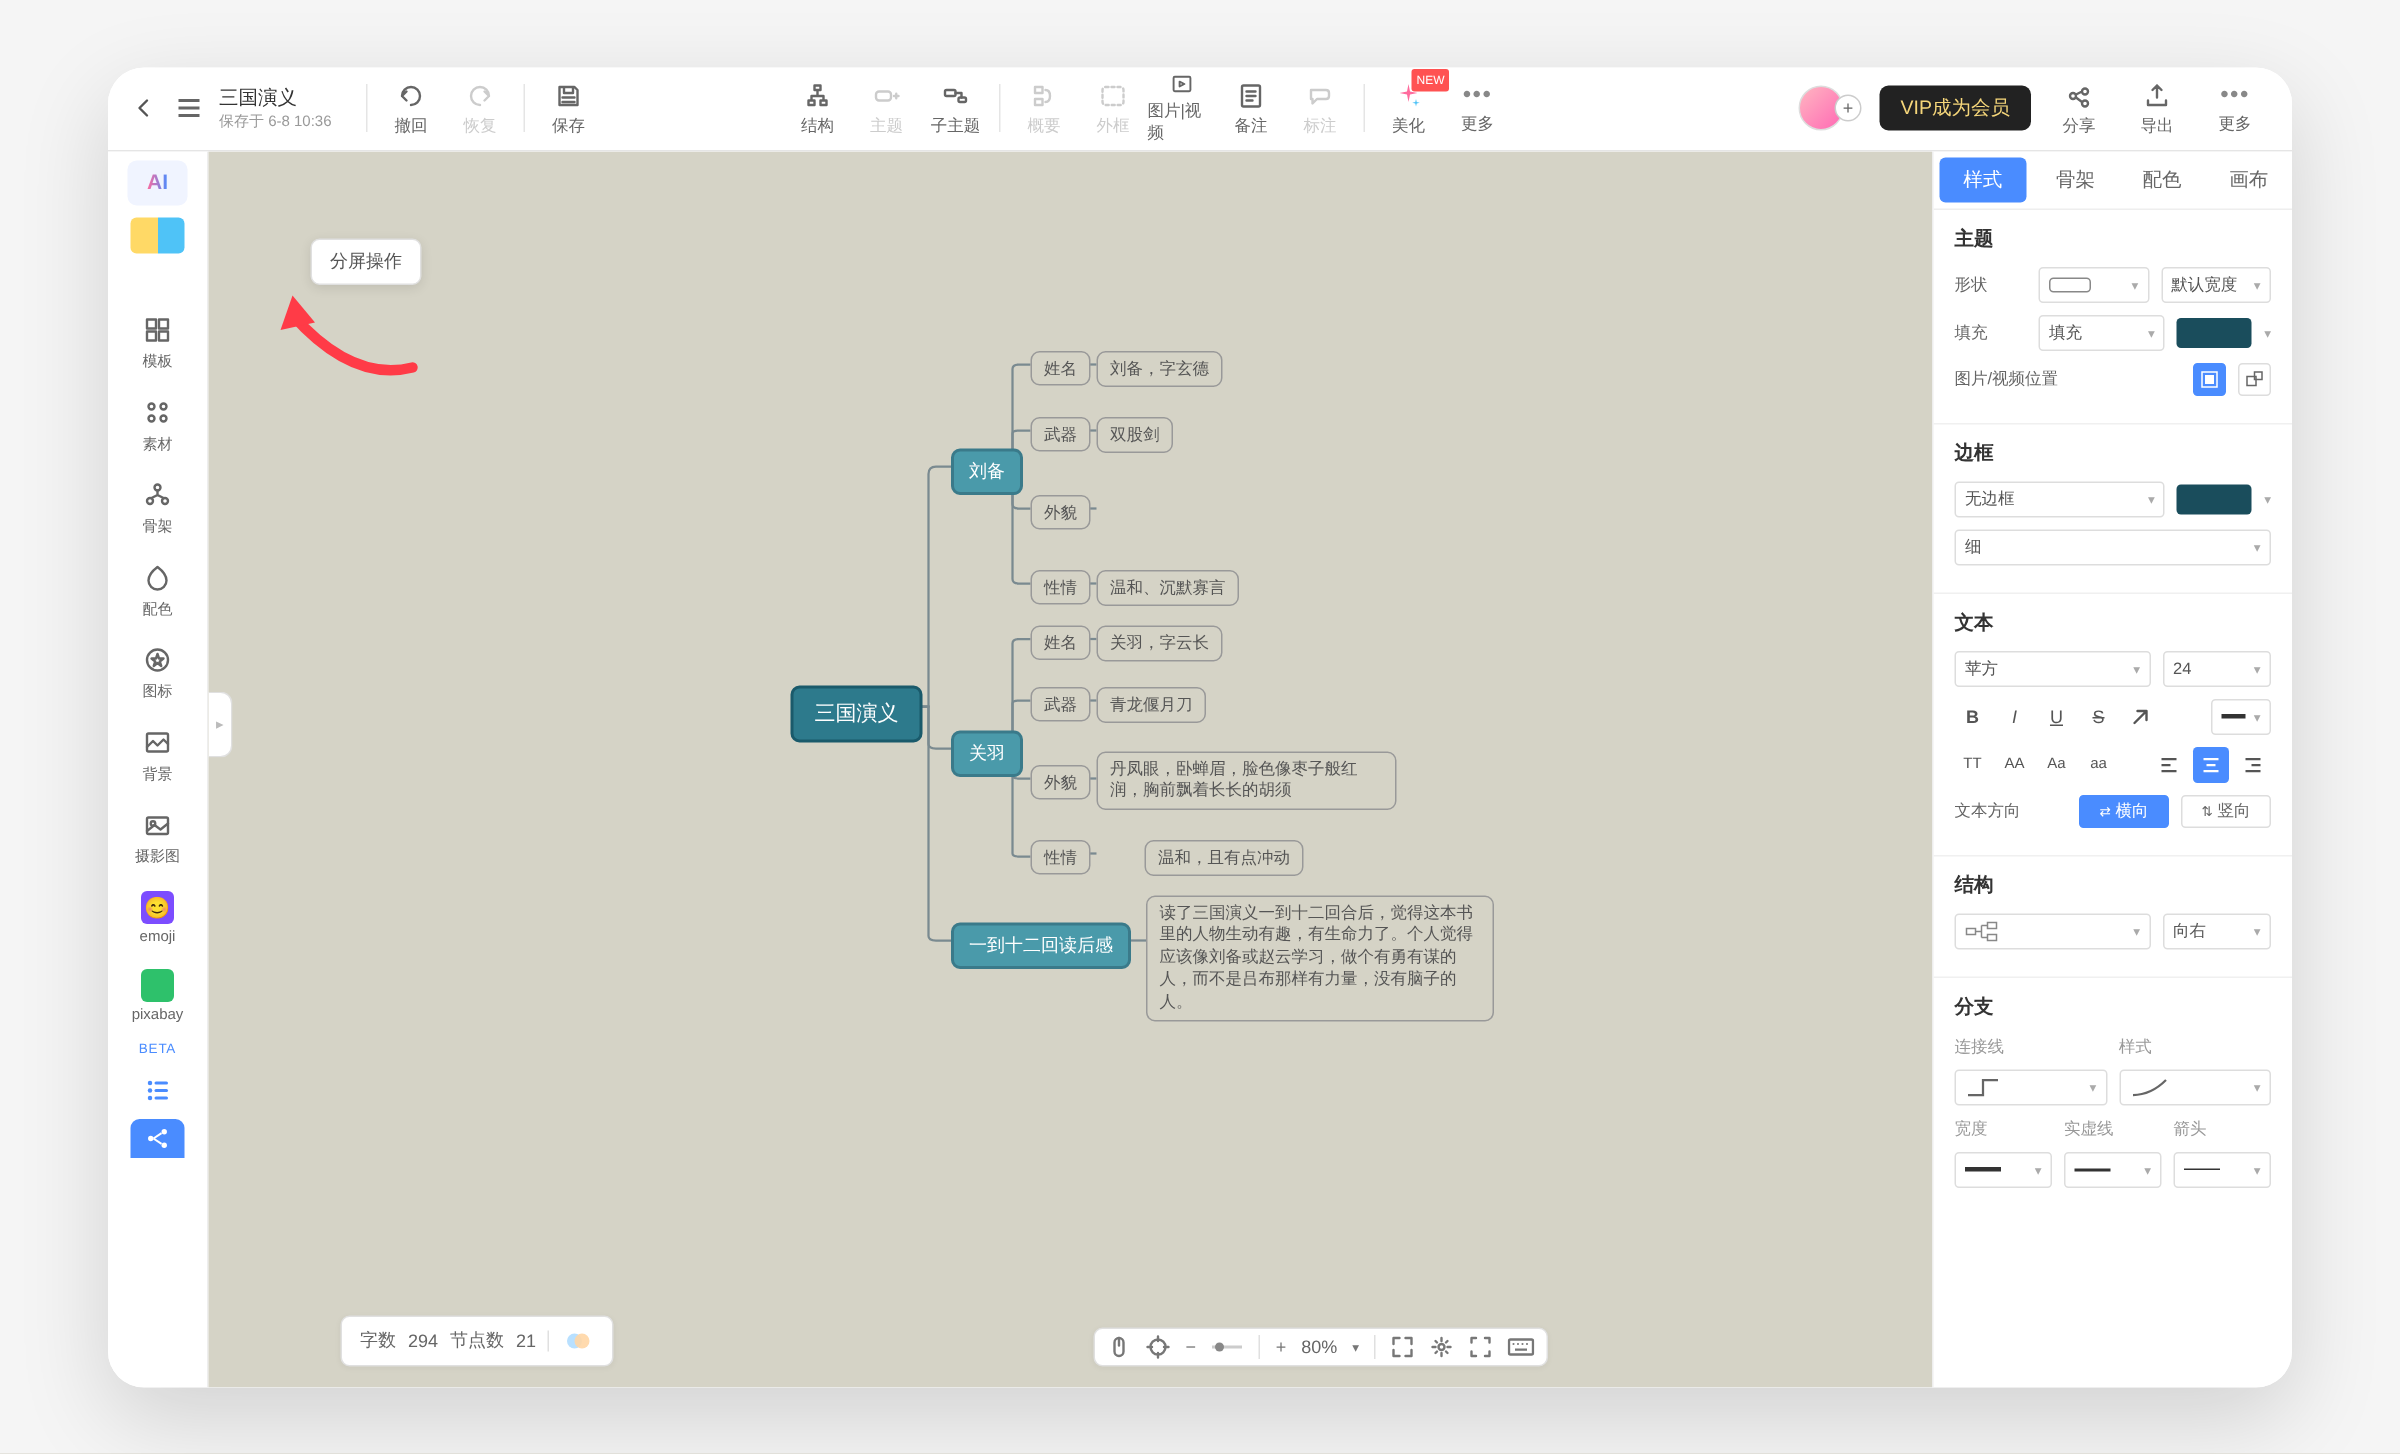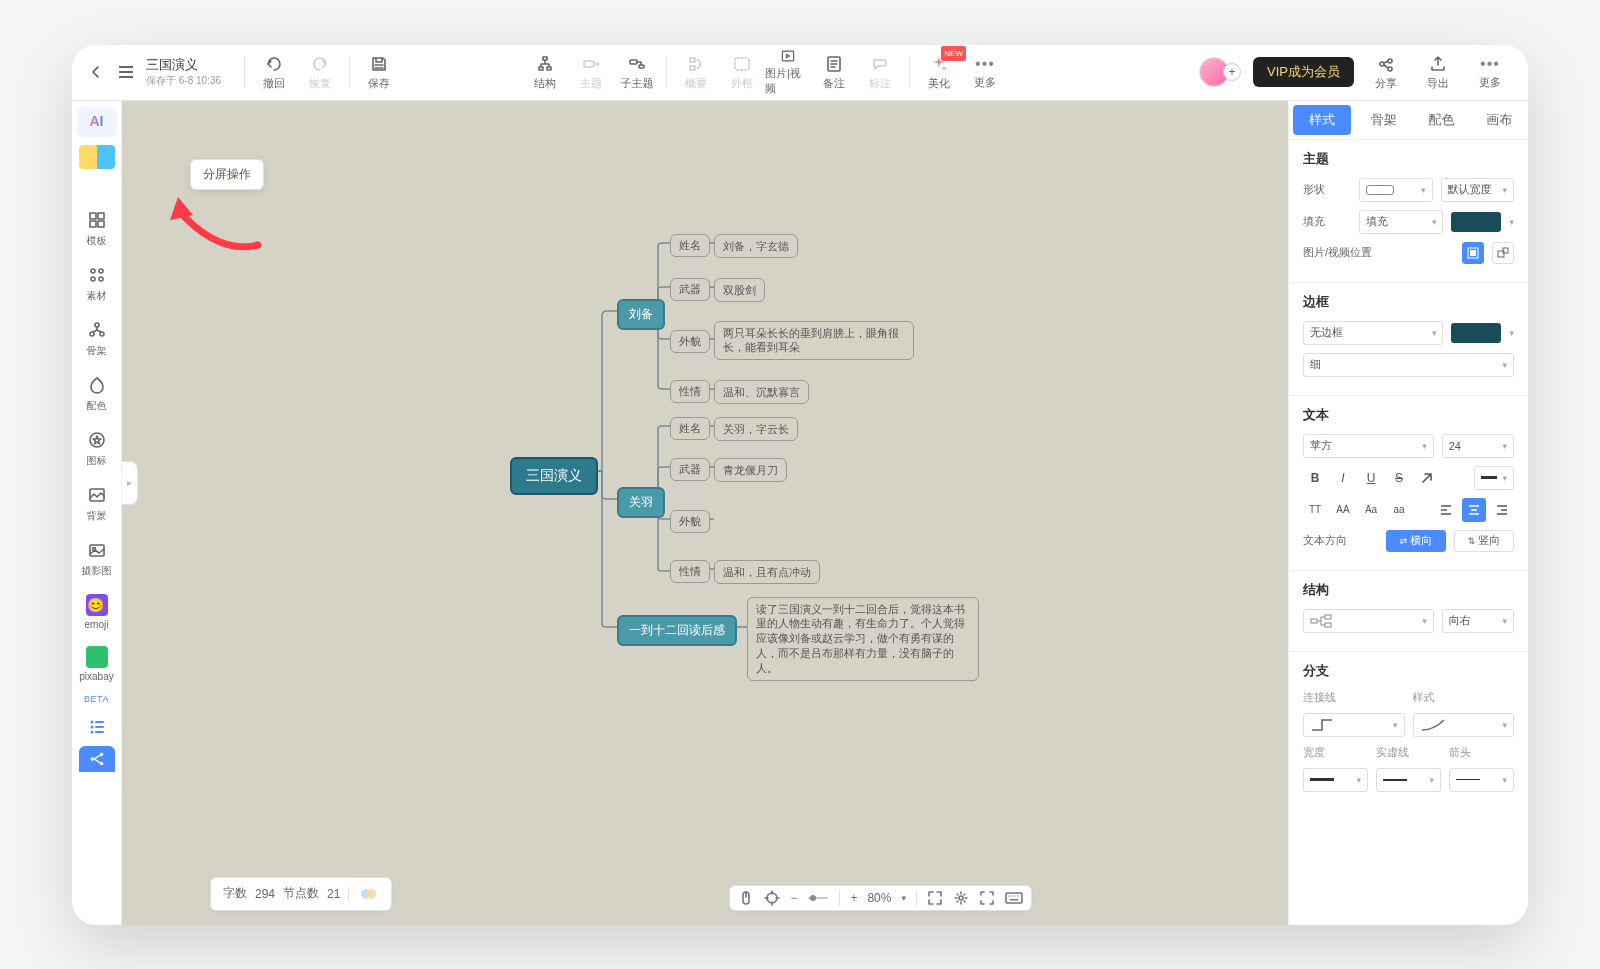--- a/index.html
+++ b/index.html
@@ -18,21 +18,21 @@
 .tb-btn .lbl { font-size: 11px; }
 .tb-btn svg, .tb-btn .ic { width: 20px; height: 20px; }
 .tb-sep { width: 1px; height: 32px; background: #e5e5e5; margin: 0 6px; }
 .tb-spacer { flex: 1; }
 .tb-right { display: flex; align-items: center; gap: 12px; padding-right: 10px; }
 .avatar-wrap { position: relative; display: flex; align-items: center; }
 .avatar { width: 30px; height: 30px; border-radius: 50%; background: linear-gradient(135deg,#ffb6c1,#ff69b4); border: 1px solid #ddd; }
 .avatar-plus { width: 18px; height: 18px; border-radius: 50%; background: #fff; border: 1px solid #ccc; display: flex; align-items: center; justify-content: center; font-size: 12px; color: #666; margin-left: -6px; cursor: pointer; }
 .vip-btn { background: #222; color: #f5d67a; padding: 6px 14px; border-radius: 6px; font-size: 13px; cursor: pointer; font-weight: 500; }
 .body { flex: 1; display: flex; overflow: hidden; }
-.leftbar { width: 50px; background: #fff; border-right: 1px solid #eee; display: flex; flex-direction: column; align-items: center; padding-top: 6px; gap: 8px; font-size: 10px; color: #666; position: relative; }
+.leftbar { width: 67px; background: #fff; border-right: 1px solid #eee; display: flex; flex-direction: column; align-items: center; padding-top: 6px; gap: 8px; font-size: 10px; color: #666; position: relative; }
 .lb-item { display: flex; flex-direction: column; align-items: center; gap: 3px; cursor: pointer; padding: 4px; border-radius: 6px; width: 44px; }
 .lb-item.ai { background: #f0f4ff; border-radius: 6px; padding: 6px; width: 40px; height: 30px; }
 .lb-item.split { background: linear-gradient(90deg,#ffd966 50%,#4fc3f7 50%); border-radius: 4px; width: 36px; height: 24px; }
 .lb-ic { width: 22px; height: 22px; display: flex; align-items: center; justify-content: center; }
 .lb-ic.emoji-box { background: #7c4dff; border-radius: 4px; color: #fff; font-size: 14px; }
 .lb-ic.pixabay-box { background: #2ec16b; border-radius: 4px; }
 .beta { font-size: 9px; color: #4a8cff; font-weight: 400; letter-spacing: 0.5px; }
 .canvas { flex: 1; background: #d5d3c6; position: relative; overflow: hidden; }
 .tooltip-bubble { position: absolute; top: 58px; left: 68px; background: #fff; border: 1px solid #e0e0e0; border-radius: 6px; padding: 6px 12px; font-size: 12px; color: #555; box-shadow: 0 2px 8px rgba(0,0,0,0.1); }
 .red-arrow { position: absolute; top: 84px; left: 36px; }
@@ -352,32 +352,32 @@
   </svg>
 
   <div class="node root" style="top:356px;left:388px">三国演义</div>
 
   <div class="node branch" style="top:198px;left:495px">刘备</div>
   <div class="node sub" style="top:133px;left:548px">姓名</div>
   <div class="node leaf" style="top:133px;left:592px">刘备，字玄德</div>
   <div class="node sub" style="top:177px;left:548px">武器</div>
   <div class="node leaf" style="top:177px;left:592px">双股剑</div>
   <div class="node sub" style="top:229px;left:548px">外貌</div>
-  <div class="node leaf" style="top:220px;left:592px;width:200px">两只耳朵长长的垂到肩膀上，眼角很长，能看到耳朵</div>
   <div class="node sub" style="top:279px;left:548px">性情</div>
   <div class="node leaf" style="top:279px;left:592px">温和、沉默寡言</div>
 
   <div class="node branch" style="top:386px;left:495px">关羽</div>
   <div class="node sub" style="top:316px;left:548px">姓名</div>
   <div class="node leaf" style="top:316px;left:592px">关羽，字云长</div>
   <div class="node sub" style="top:357px;left:548px">武器</div>
   <div class="node leaf" style="top:357px;left:592px">青龙偃月刀</div>
   <div class="node sub" style="top:409px;left:548px">外貌</div>
+  <div class="node leaf" style="top:400px;left:592px;width:200px">丹凤眼，卧蝉眉，脸色像枣子般红润，胸前飘着长长的胡须</div>
   <div class="node sub" style="top:459px;left:548px">性情</div>
-  <div class="node leaf" style="top:459px;left:592px">温和，且有点冲动</div>
+  <div class="node leaf" style="top:459px;left:624px">温和，且有点冲动</div>
 
   <div class="node branch" style="top:514px;left:495px">一到十二回读后感</div>
   <div class="node leaf" style="top:496px;left:625px;width:232px">读了三国演义一到十二回合后，觉得这本书里的人物生动有趣，有生命力了。个人觉得应该像刘备或赵云学习，做个有勇有谋的人，而不是吕布那样有力量，没有脑子的人。</div>
 
   <div class="bottombar">
     <span>字数</span>
     <span>294</span>
     <span>节点数</span>
     <span>21</span>
     <span style="width:1px;height:14px;background:#e0e0e0"></span>

